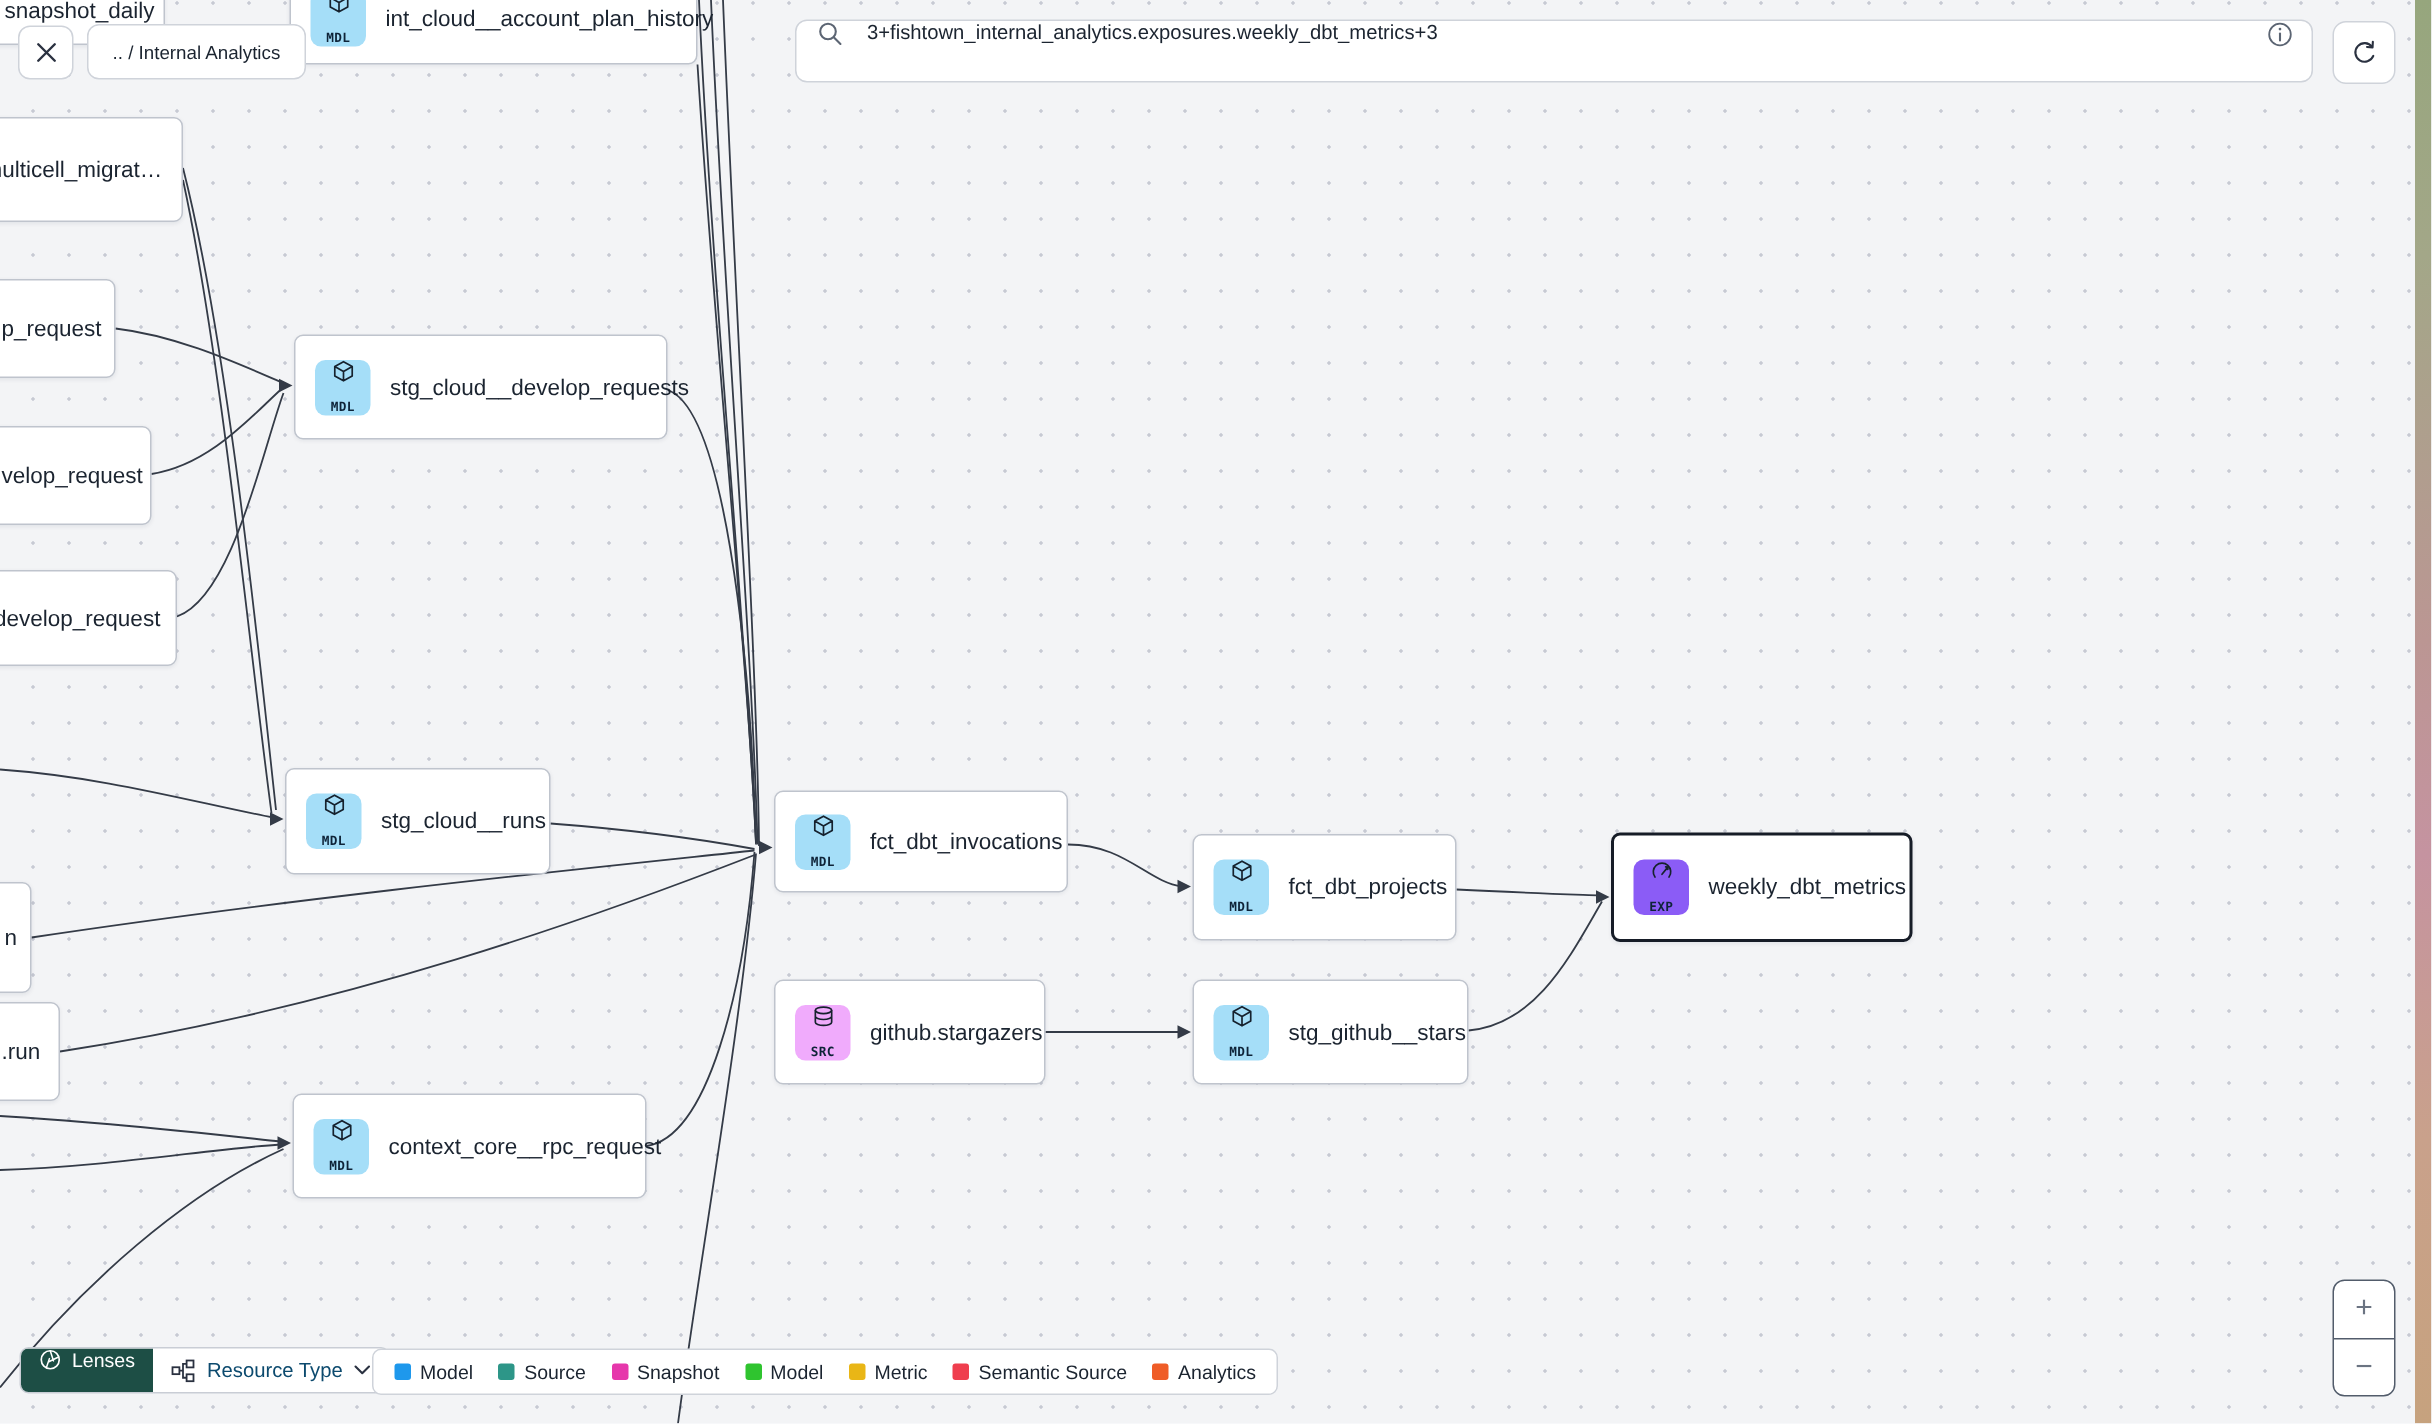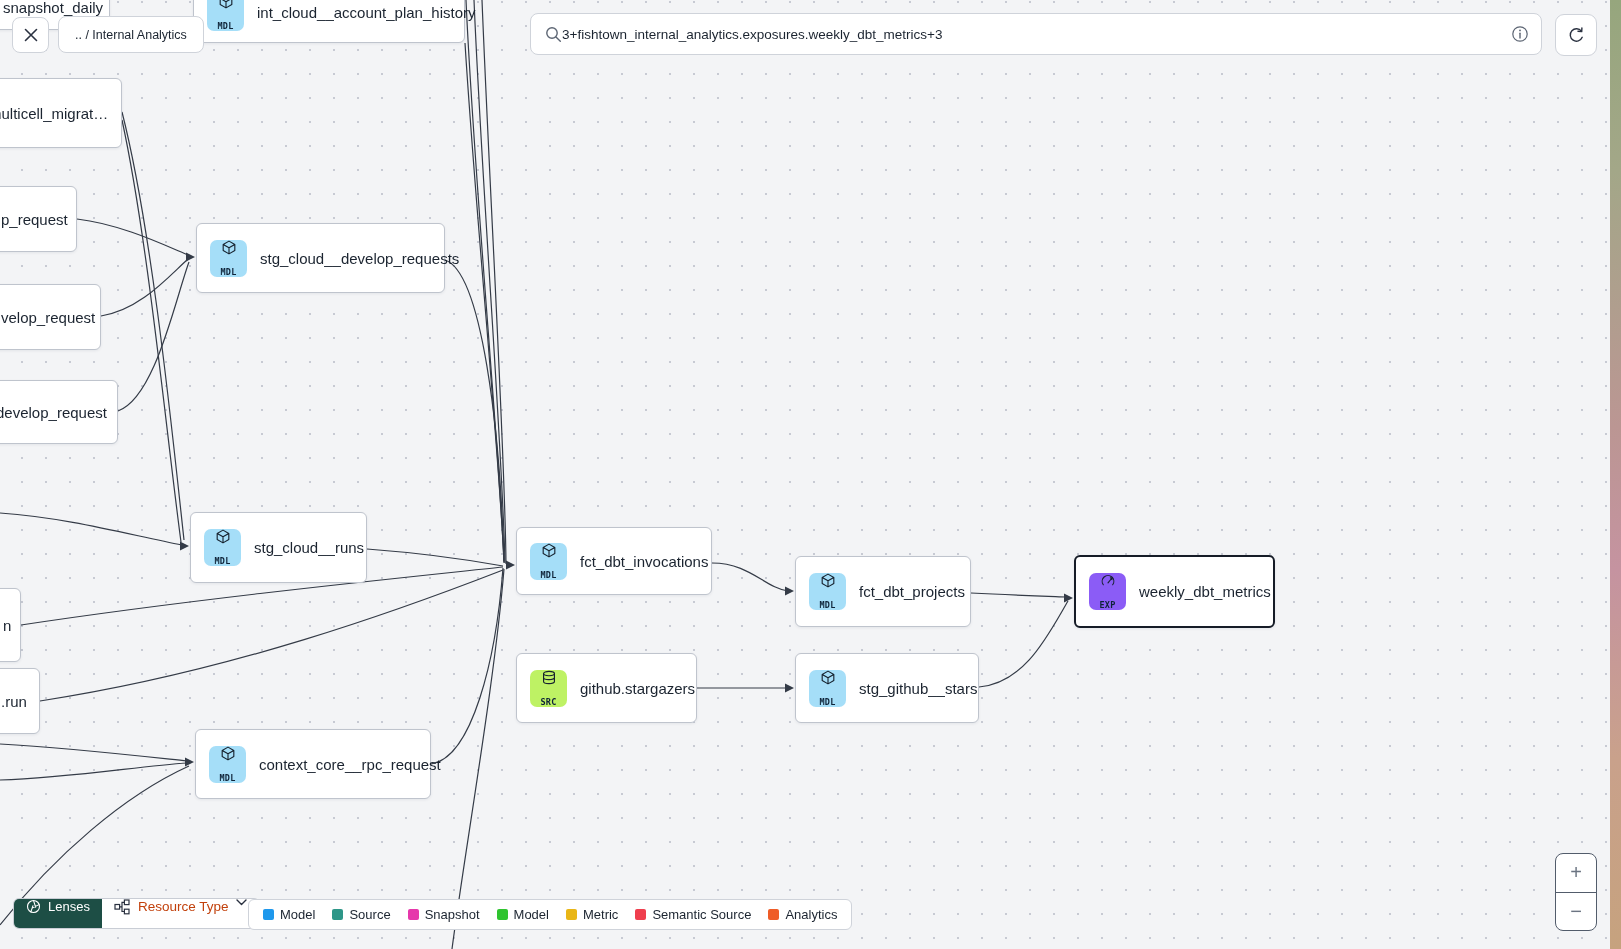--- a/index.html
+++ b/index.html
@@ -22,21 +22,21 @@
   .node.partial { padding-left:0; }
   .node.selected { border:2px solid #161c27; }
   .nlabel { font-size:15px; color:#1b2430; white-space:nowrap; }
 
   .badge { width:37px; height:37px; border-radius:7px; flex:none;
     display:flex; flex-direction:column; align-items:center; justify-content:center; }
   .badge svg { display:block; }
   .btext { font-family:"DejaVu Sans Mono", monospace; font-size:8.5px; font-weight:700;
     color:#0e2338; letter-spacing:.2px; margin-top:12px; }
   .badge.mdl { background:#a5def8; }
-  .badge.src { background:#bef264; }
+  .badge.src { background:#f0abfc; }
   .badge.exp { background:#8b5cf6; }
 
   
   .n0 { left:-70px; top:-16px; width:180px; height:46px; }   .n0 .nlabel { padding-left:72px; }
   .n1 { left:193px; top:-19px; width:272px; height:62px; }
   .n2 { left:-178px; top:78px; width:300px; height:70px; }   .n2 .nlabel { padding-left:166px; }
   .n3 { left:-160px; top:186px; width:237px; height:66px; }  .n3 .nlabel { padding-left:160px; }
   .n4 { left:-160px; top:284px; width:261px; height:66px; }  .n4 .nlabel { padding-left:160px; }
   .n5 { left:-160px; top:380px; width:278px; height:64px; }  .n5 .nlabel { padding-left:155px; }
   .n6 { left:196px; top:223px; width:249px; height:70px; }
@@ -50,32 +50,32 @@
   .n14 { left:795px; top:653px; width:184px; height:70px; }
   .n15 { left:1074px; top:555px; width:201px; height:73px; }
 
   
   .btn { position:absolute; background:#fff; border:1px solid #cfd3da; border-radius:8px;
     display:flex; align-items:center; justify-content:center; z-index:10; cursor:pointer; }
   .close-btn { left:12px; top:17px; width:37px; height:36px; }
   .crumb { left:58px; top:16px; height:37px; padding:0 16px; font-size:12.5px; color:#1b2430; }
   .searchbar { position:absolute; left:530px; top:13px; width:1012px; height:42px; z-index:10;
     background:#fff; border:1px solid #cfd3da; border-radius:8px;
-    display:flex; align-items:center; padding:0 12px 0 14px; gap:0; }
+    display:flex; align-items:flex-start; padding:0 12px 0 14px; gap:16px; }
   .searchbar input { flex:1; border:none; outline:none; font-size:13.5px; color:#1b2430;
     font-family:"Liberation Sans", sans-serif; background:transparent; }
   .refresh-btn { left:1555px; top:14px; width:42px; height:42px; border-radius:9px; }
 
   
   .lens-group { position:absolute; left:13px; top:898px; height:31px; z-index:10;
     display:flex; border:1px solid #c9cdd5; border-radius:6px; overflow:hidden; background:#fff; }
   .lenses-btn { display:flex; align-items:flex-start; gap:7px; padding:0 12px; background:#1d4e45;
     color:#fff; font-size:13px; cursor:pointer; }
-  .rtype-btn { display:flex; align-items:flex-start; gap:8px; padding:0 12px; font-size:13.5px;
-    color:#c2410c; cursor:pointer; }
+  .rtype-btn { display:flex; align-items:center; gap:8px; padding:0 12px; font-size:13.5px;
+    color:#0c4a6e; cursor:pointer; }
   .legend { position:absolute; left:248px; top:899px; height:31px; z-index:10;
     display:flex; align-items:center; gap:17px; padding:0 14px;
     background:#fff; border:1px solid #cfd3da; border-radius:6px; }
   .legend-item { display:flex; align-items:center; gap:6px; }
   .swatch { width:11px; height:11px; border-radius:2px; flex:none; }
   .legend-item span.llabel { font-size:13px; color:#1b2430; white-space:nowrap; }
 
   .zoom-panel { position:absolute; left:1555px; top:853px; width:42px; height:78px; z-index:10;
     background:#fff; border:1px solid #525c6b; border-radius:8px; display:flex; flex-direction:column; }
   .zoom-btn { flex:1; display:flex; align-items:center; justify-content:center;

